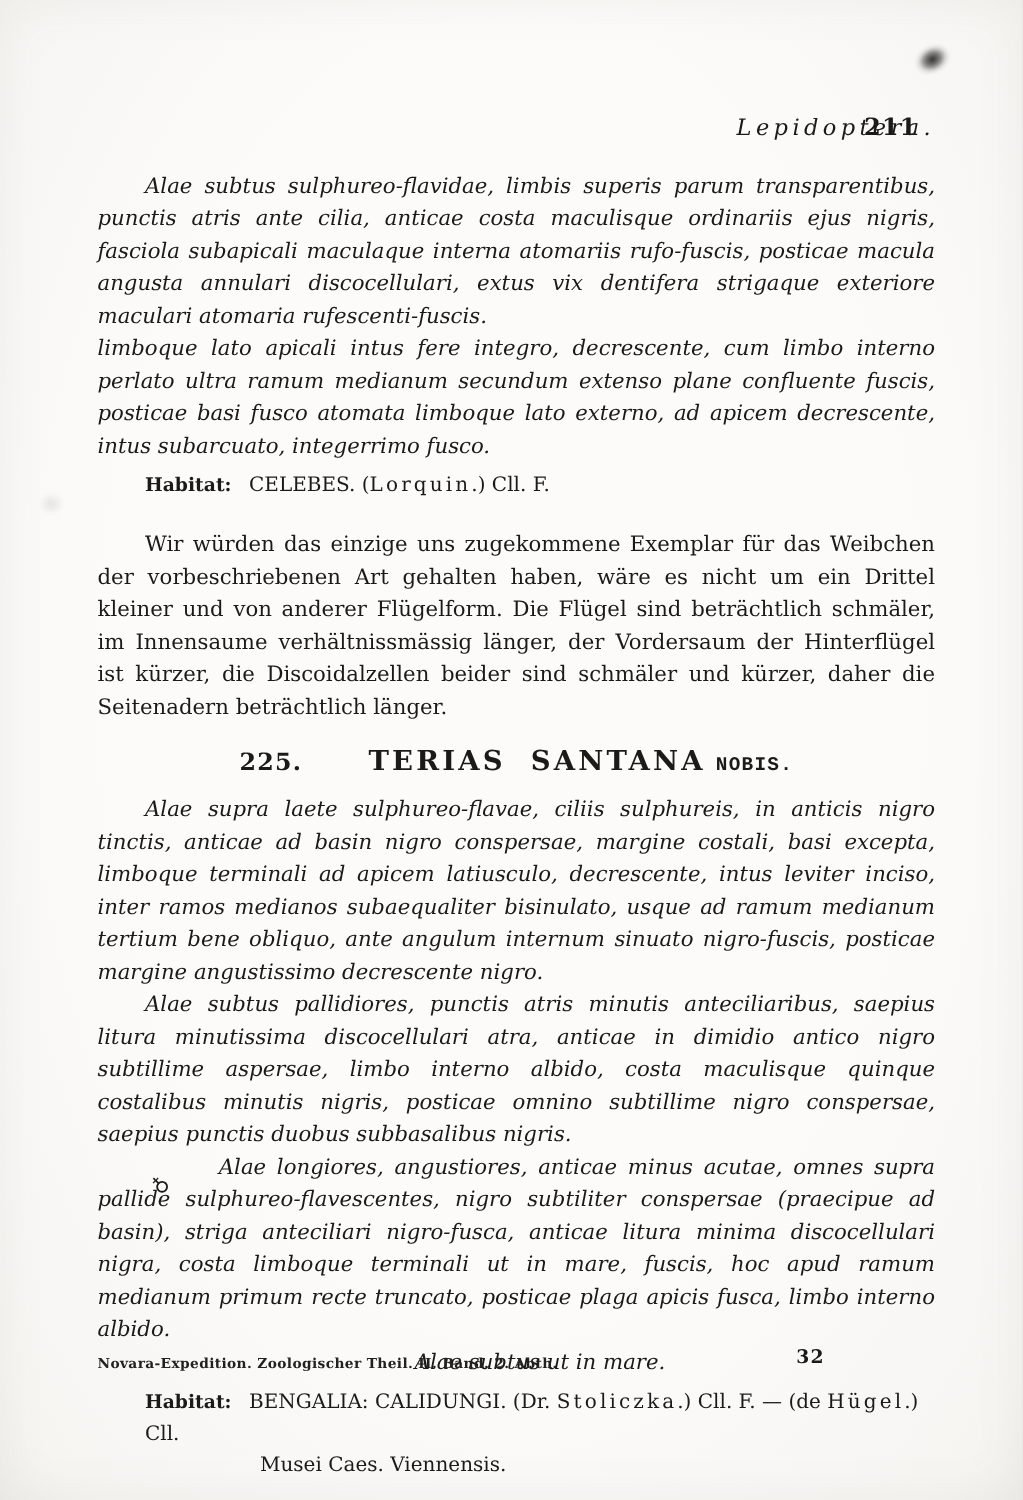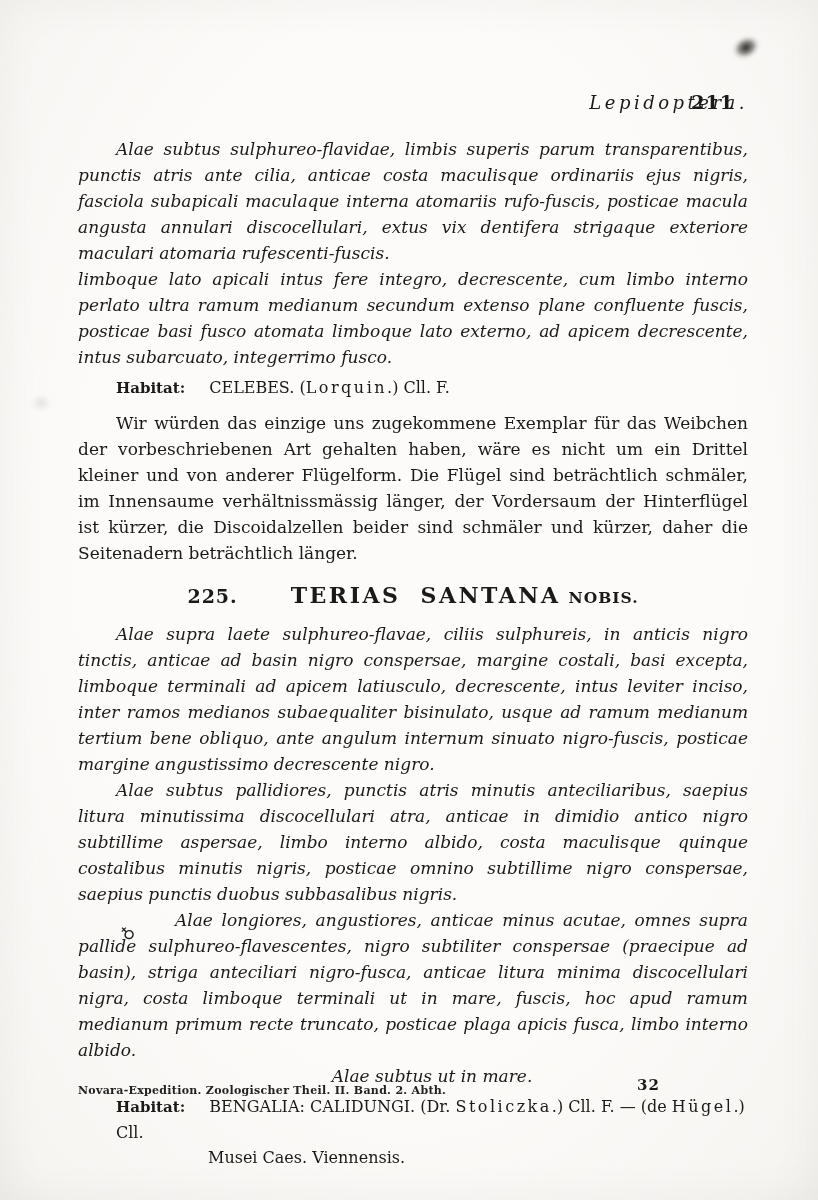--- a/index.html
+++ b/index.html
@@ -65,33 +65,33 @@
   .italic { font-style: italic; }
   .noindent { text-indent: 0; }
   .short { text-align: center; }
   .habitat {
     margin: 5px 0 7px 0;
     padding-left: 38px;
     font-size: 16px;
     line-height: 25px;
     text-indent: 0;
   }
-  .hab-label { font-weight: bold; font-size: 15px; margin-right: 24px; }
+  .hab-label { font-weight: bold; font-size: 15px; margin-right: 14px; }
   .spaced { letter-spacing: 2.5px; }
   .hab-line2 { padding-left: 92px; }
-  .german { margin-top: 9px; }
+  .german { margin-top: 22px; }
   .species-heading {
     margin: 16px 0 10px 0;
     text-align: center;
     font-weight: bold;
     line-height: 26px;
   }
   .sp-number { font-size: 19px; letter-spacing: 1px; margin-right: 10px; }
   .sp-name { font-size: 22px; letter-spacing: 2.5px; word-spacing: 10px; margin-left: 43px; }
-  .sp-author { font-size: 15.5px; letter-spacing: 1px; margin-left: 8px; }
+  .sp-author { font-size: 15.5px; letter-spacing: 1px; margin-left: 8px; font-family: Liberation Mono, monospace; }
   .sex { font-style: normal; font-size: 17px; }
   .sex.female { display: inline-block; transform: rotate(135deg); }
   
   .footer-imprint {
     position: absolute;
     left: 78px; top: 1084px;
     font-size: 11px;
     font-weight: bold;
     letter-spacing: 0.3px;
     color: #222120;

